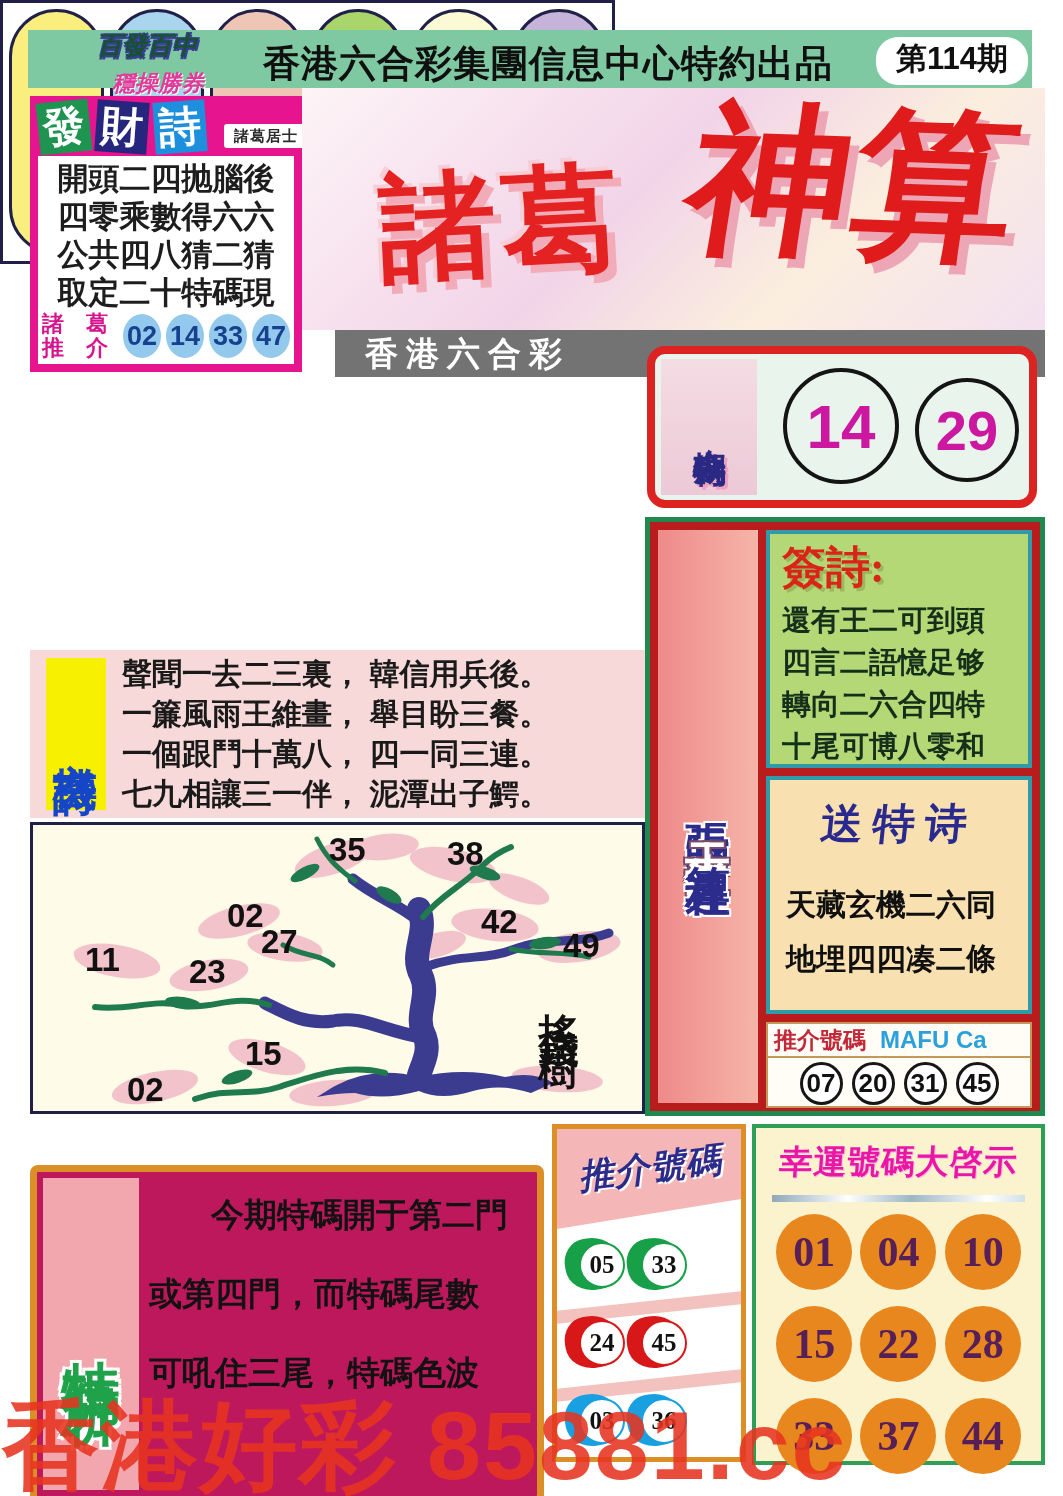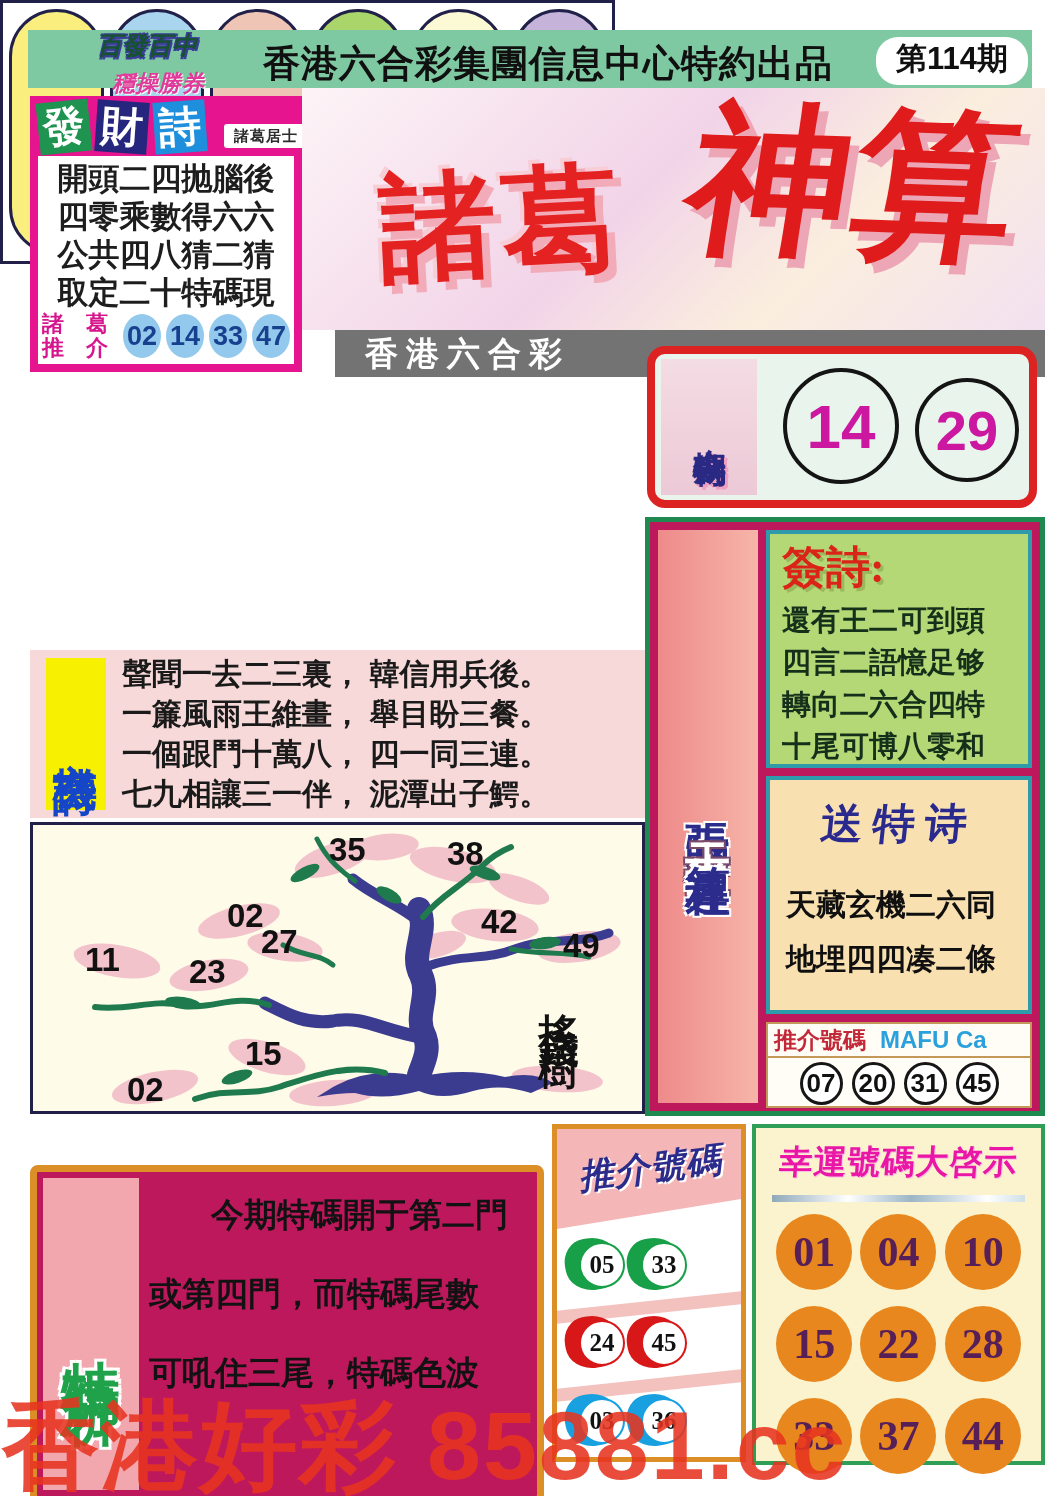--- a/index.html
+++ b/index.html
@@ -74,21 +74,21 @@
   #tree{left:30px;top:822px;width:615px;height:292px;background:#fffbe9;border:3px solid #202048;box-sizing:border-box;}
   #tree svg{position:absolute;left:0;top:0;}
   .tn{position:absolute;font-size:33px;font-weight:bold;color:#111;font-family:"Liberation Sans","DejaVu Sans",sans-serif;}
   #tn1{left:296px;top:6px;} #tn2{left:414px;top:10px;text-align:right;} #tn3{left:194px;top:72px;} #tn4{left:228px;top:98px;}
   #tn5{left:448px;top:78px;} #tn6{left:530px;top:102px;} #tn7{left:52px;top:116px;} #tn8{left:156px;top:128px;}
   #tn9{left:212px;top:210px;} #tn10{left:94px;top:246px;}
   #tree-label{left:498px;top:156px;font-size:40px;font-weight:bold;color:#111;letter-spacing:18px;
     font-family:"Liberation Serif","DejaVu Serif",serif;}
 
   
-  #panel{left:645px;top:517px;width:400px;height:599px;border:5px solid #1e8a50;background:#be185d;box-sizing:border-box;}
+  #panel{left:645px;top:517px;width:400px;height:599px;border:5px solid #1e8a50;background:#b91c1c;box-sizing:border-box;}
   #zhang{left:8px;top:8px;width:100px;height:573px;background:linear-gradient(90deg,#ee8a8a,#f6b5a8);
     display:flex;align-items:center;justify-content:center;}
   #zhang .v{font-size:45px;font-weight:bold;letter-spacing:6px;line-height:1;}
   #zhang .p13{color:#2c2c8c;text-shadow:2px 2px 0 #fff,-2px -2px 0 #fff,2px -2px 0 #fff,-2px 2px 0 #fff;}
   #zhang .p2{color:#fff;text-shadow:2px 2px 0 #7a4a6a,-2px -2px 0 #7a4a6a,2px -2px 0 #7a4a6a,-2px 2px 0 #7a4a6a;}
 
   #qianshi{left:116px;top:8px;width:266px;height:238px;background:#b5d877;border:4px solid #2f9aaa;box-sizing:border-box;padding:4px 12px;}
   #qianshi-title{font-size:44px;font-weight:bold;color:#da2418;text-shadow:3px 3px 0 #9ab85e;font-family:"Liberation Serif","DejaVu Serif",serif;}
   #qianshi-lines{margin-top:2px;font-family:"Liberation Serif","DejaVu Serif",serif;font-weight:bold;font-size:29px;color:#15301a;line-height:42px;white-space:nowrap;}
 

